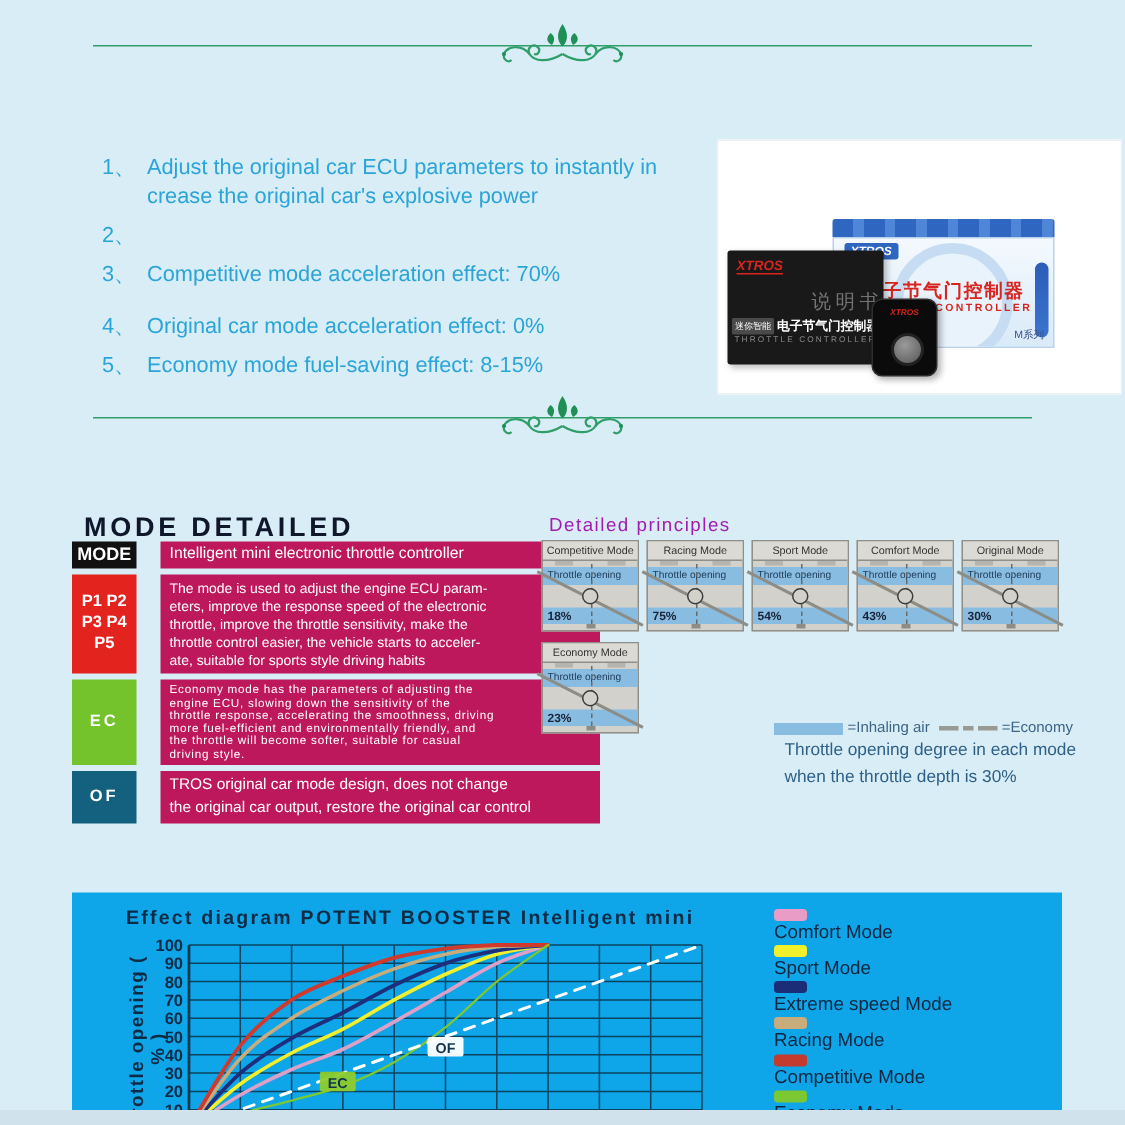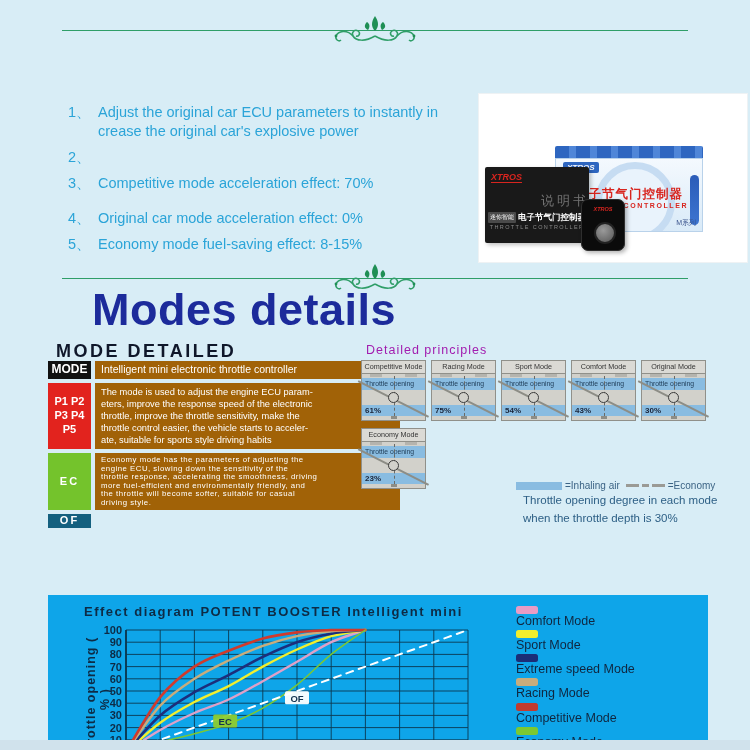--- a/index.html
+++ b/index.html
@@ -43,21 +43,21 @@
   #p-device{position:absolute;left:102px;top:105px;width:42px;height:50px;background:#0b0b0b;border:1px solid #2e2e2e;border-radius:7px;box-shadow:2px 2px 4px rgba(0,0,0,.3);}
   .dev-logo{position:absolute;left:0;right:0;top:6px;text-align:center;color:#d8251f;font-size:5.5px;font-weight:bold;font-style:italic;}
   .dev-btn{position:absolute;left:12px;top:22px;width:18px;height:18px;border-radius:50%;background:radial-gradient(circle at 40% 35%,#9a9a9a,#565656);border:2px solid #222;}
 
   
   #mode-detailed-label{position:absolute;left:56px;top:341px;font-size:18px;font-weight:bold;color:#0f172a;letter-spacing:2.5px;}
   #principles-label{position:absolute;left:366px;top:343px;font-size:12.5px;color:#a21caf;letter-spacing:1px;}
   #mode-table{position:absolute;left:48px;top:361px;width:352px;}
   .mrow{display:flex;margin-bottom:4px;}
   .mkey{flex:none;width:43px;color:#fff;display:flex;align-items:center;justify-content:center;text-align:center;font-weight:bold;white-space:pre-line;font-size:11px;line-height:1.25;}
-  .mtext{flex:1;background:#a16207;color:#fff;padding:3px 6px;white-space:pre-line;margin-left:4px;}
+  .mtext{flex:1;background:#be185d;color:#fff;padding:3px 6px;white-space:pre-line;margin-left:16px;}
   .mrow:nth-child(1) .mtext{font-size:10.5px;line-height:1.2;padding-top:2px;}
   .mrow:nth-child(1) .mkey{font-size:12px;}
   .mrow:nth-child(2) .mtext{font-size:9.3px;line-height:1.3;}
   .mrow:nth-child(3) .mtext{font-size:7.8px;line-height:1.1;letter-spacing:.5px;}
   .mrow:nth-child(3) .mkey{letter-spacing:2px;}
   .mrow:nth-child(4) .mtext{font-size:10.3px;line-height:1.4;}
   .mrow:nth-child(4) .mkey{letter-spacing:2px;}
 
   
   #cards{position:absolute;left:361px;top:360px;width:352px;display:flex;flex-wrap:wrap;gap:7px 5px;}
@@ -185,21 +185,20 @@
       <g fill="#1f8f55">
         <path d="M55,2 C51,8 51,13 55,17 C59,13 59,8 55,2"></path>
         <path d="M47,8 C44,11 44,14 48,16 C50,13 50,10 47,8"></path>
         <path d="M63,8 C66,11 66,14 62,16 C60,13 60,10 63,8"></path>
         <circle cx="16" cy="22" r="1.4"></circle>
           <circle cx="94" cy="22" r="1.4"></circle>
       </g>
     </svg>
   </div>
 
-  <div id="h2" class="h-title">Modes details</div>
   <div id="mode-detailed-label">MODE DETAILED</div>
   <div id="principles-label">Detailed principles</div>
 
   <div id="mode-table">
       <div class="mrow">
         <div class="mkey" style="background: rgb(17, 17, 17);">MODE</div>
         <div class="mtext">Intelligent mini electronic throttle controller</div>
       </div>
       <div class="mrow">
         <div class="mkey" style="background: rgb(226, 35, 30);">P1  P2
@@ -215,36 +214,38 @@
         <div class="mkey" style="background: rgb(116, 195, 44);">EC</div>
         <div class="mtext">Economy mode has the parameters of adjusting the
 engine ECU, slowing down the sensitivity of the
 throttle response, accelerating the smoothness, driving
 more fuel-efficient and environmentally friendly, and
 the throttle will become softer, suitable for casual
 driving style.</div>
       </div>
       <div class="mrow">
         <div class="mkey" style="background: rgb(20, 96, 127);">OF</div>
+        <div class="mtext">TROS   original car mode design, does not change
+the original car output, restore the original car control</div>
       </div>
     </div>
   <div id="cards">
       <div class="card">
         <div class="chead">Competitive Mode</div>
         <div class="cnotch">
           <i></i>
           <i></i>
         </div>
         <div class="cbar">Throttle opening</div>
         <div class="cvalve">
           <span class="vline"></span>
           <span class="diag"></span>
           <span class="ring"></span>
         </div>
-        <div class="cpct">61%</div>
+        <div class="cpct">18%</div>
         <div class="cfoot">
           <i></i>
         </div>
       </div>
       <div class="card">
         <div class="chead">Racing Mode</div>
         <div class="cnotch">
           <i></i>
           <i></i>
         </div>

